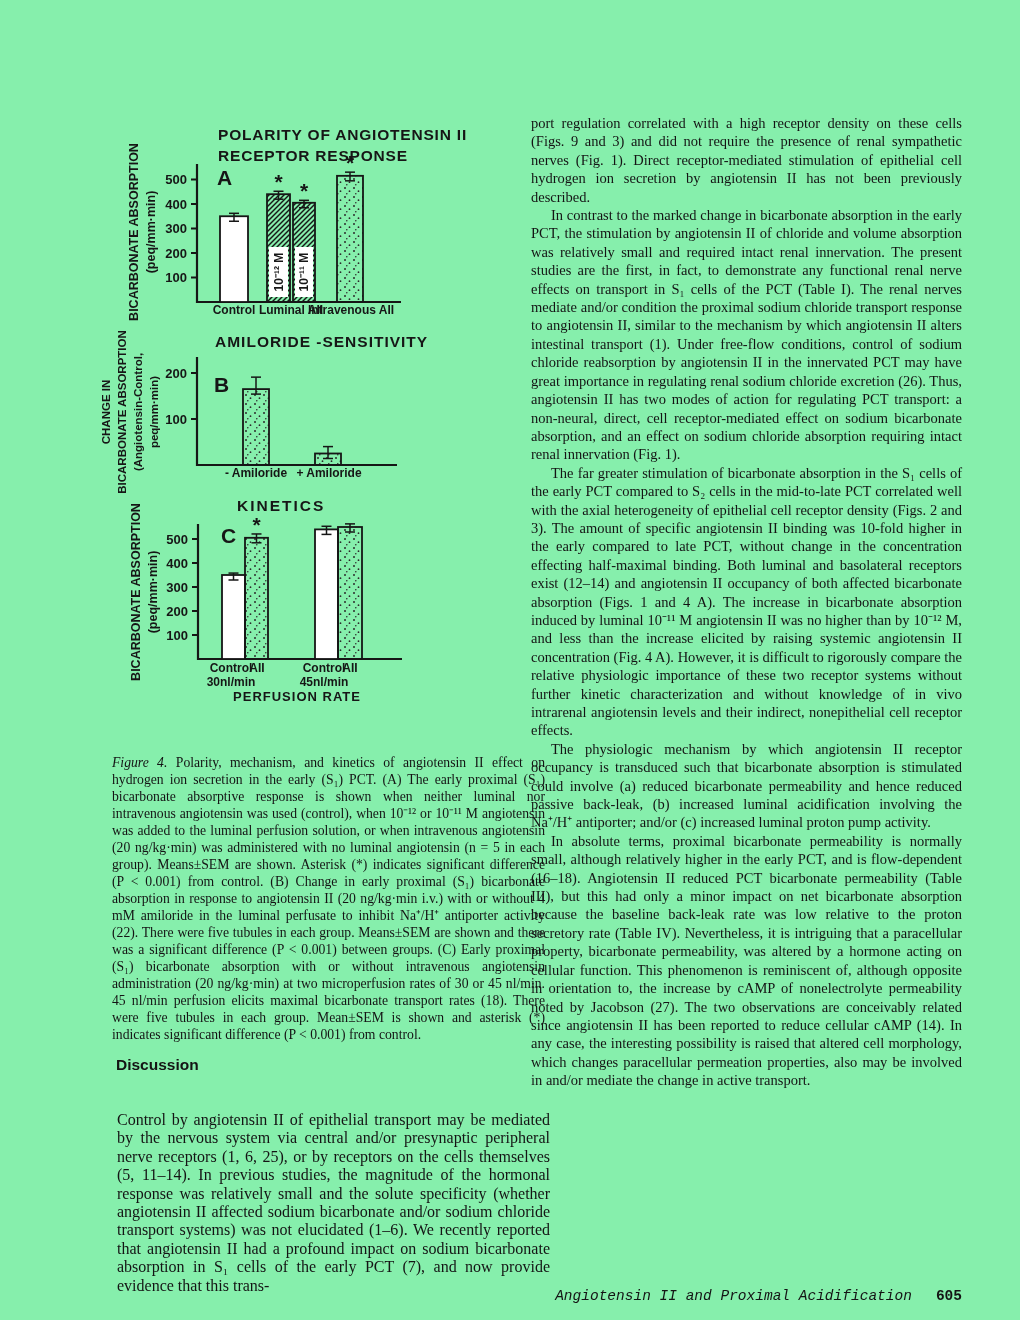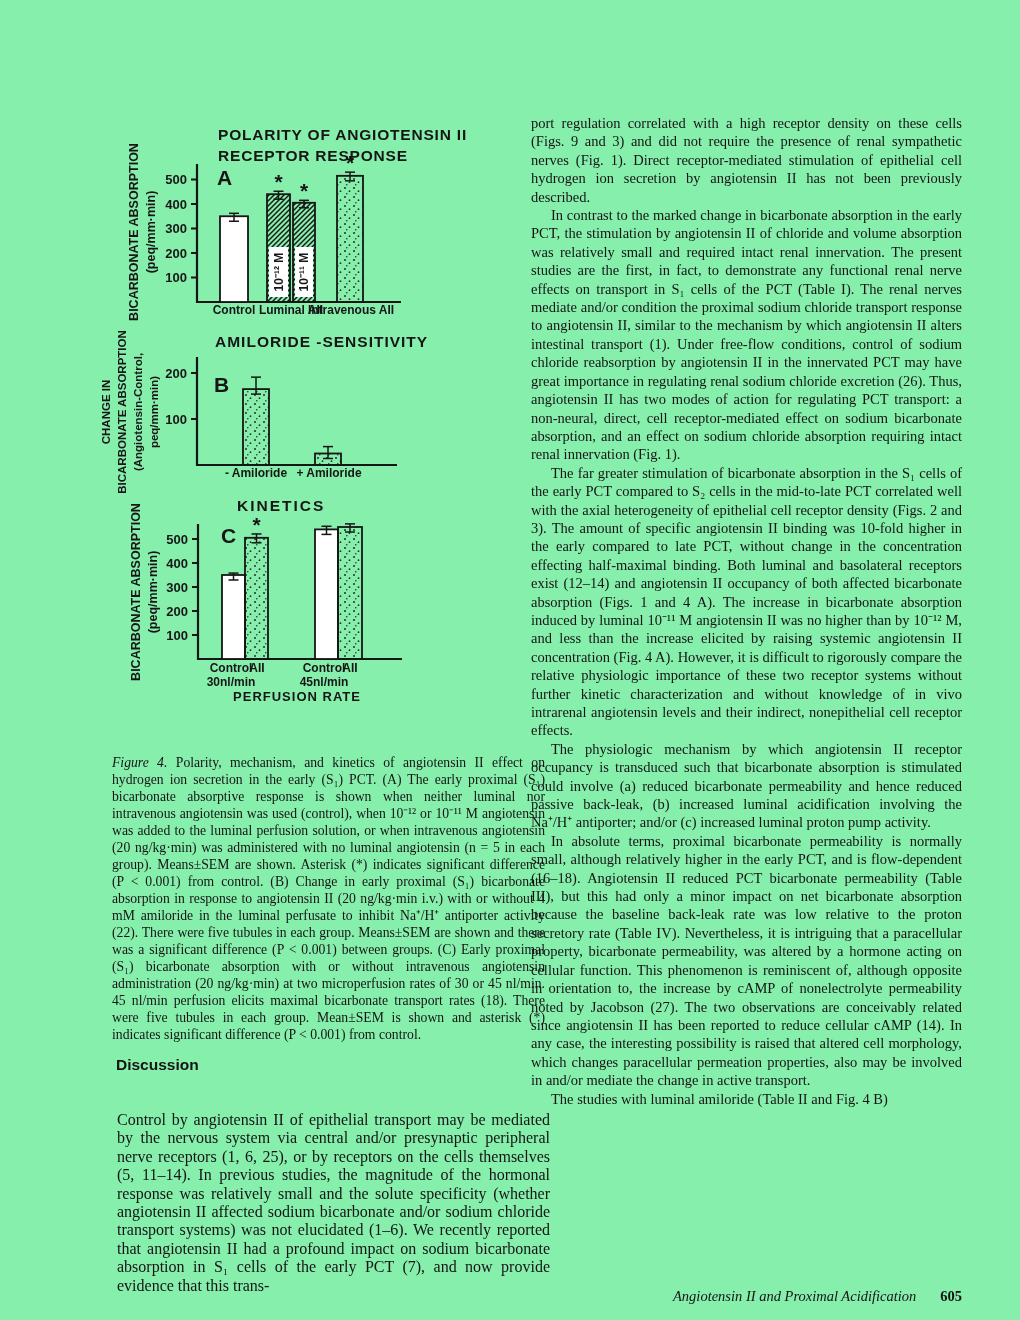--- a/index.html
+++ b/index.html
@@ -9,21 +9,21 @@
   .caption{position:absolute;left:100px;top:742px;width:433px;
            font-size:13.7px;line-height:17px;text-align:justify;margin:12px;}
   .caption .cap-label{font-style:italic;}
   .discussion-heading{position:absolute;left:116px;top:1056px;margin:0;
            font-family:"Liberation Sans",sans-serif;font-weight:bold;font-size:15.5px;}
   .left-par{position:absolute;left:100px;top:1094px;width:433px;margin:17px;
            font-size:16px;line-height:18.4px;text-align:justify;}
   .right-col{position:absolute;left:531px;top:114px;width:431px;}
   .right-col p{margin:0;font-size:14.5px;line-height:18.4px;text-align:justify;text-indent:20px;}
   .right-col p.first{text-indent:0;}
-  .footer{position:absolute;left:531px;top:1288px;width:431px;text-align:right;font-size:14.5px;}
+  .footer{position:absolute;left:531px;top:1288px;width:431px;text-align:right;font-size:14.5px;font-family:Liberation Mono, monospace;}
   .footer .running{font-style:italic;}
   .footer .pageno{font-weight:bold;margin-left:24px;}
   svg text{font-family:"Liberation Sans",sans-serif;fill:#161616;}
 </style>
 </head>
 <body>
 
 <div class="page">
 
   <svg id="fig4" class="figure-svg" viewBox="0 0 432 600">
@@ -154,20 +154,19 @@
   <h2 class="discussion-heading">Discussion</h2>
 
   <p class="left-par">Control by angiotensin II of epithelial transport may be mediated by the nervous system via central and/or presynaptic peripheral nerve receptors (1, 6, 25), or by receptors on the cells themselves (5, 11–14). In previous studies, the magnitude of the hormonal response was relatively small and the solute specificity (whether angiotensin II affected sodium bicarbonate and/or sodium chloride transport systems) was not elucidated (1–6). We recently reported that angiotensin II had a profound impact on sodium bicarbonate absorption in S₁ cells of the early PCT (7), and now provide evidence that this trans-</p>
 
   <div class="right-col">
     <p class="first">port regulation correlated with a high receptor density on these cells (Figs. 9 and 3) and did not require the presence of renal sympathetic nerves (Fig. 1). Direct receptor-mediated stimulation of epithelial cell hydrogen ion secretion by angiotensin II has not been previously described.</p>
     <p>In contrast to the marked change in bicarbonate absorption in the early PCT, the stimulation by angiotensin II of chloride and volume absorption was relatively small and required intact renal innervation. The present studies are the first, in fact, to demonstrate any functional renal nerve effects on transport in S₁ cells of the PCT (Table I). The renal nerves mediate and/or condition the proximal sodium chloride transport response to angiotensin II, similar to the mechanism by which angiotensin II alters intestinal transport (1). Under free-flow conditions, control of sodium chloride reabsorption by angiotensin II in the innervated PCT may have great importance in regulating renal sodium chloride excretion (26). Thus, angiotensin II has two modes of action for regulating PCT transport: a non-neural, direct, cell receptor-mediated effect on sodium bicarbonate absorption, and an effect on sodium chloride absorption requiring intact renal innervation (Fig. 1).</p>
     <p>The far greater stimulation of bicarbonate absorption in the S₁ cells of the early PCT compared to S₂ cells in the mid-to-late PCT correlated well with the axial heterogeneity of epithelial cell receptor density (Figs. 2 and 3). The amount of specific angiotensin II binding was 10-fold higher in the early compared to late PCT, without change in the concentration effecting half-maximal binding. Both luminal and basolateral receptors exist (12–14) and angiotensin II occupancy of both affected bicarbonate absorption (Figs. 1 and 4 A). The increase in bicarbonate absorption induced by luminal 10⁻¹¹ M angiotensin II was no higher than by 10⁻¹² M, and less than the increase elicited by raising systemic angiotensin II concentration (Fig. 4 A). However, it is difficult to rigorously compare the relative physiologic importance of these two receptor systems without further kinetic characterization and without knowledge of in vivo intrarenal angiotensin levels and their indirect, nonepithelial cell receptor effects.</p>
     <p>The physiologic mechanism by which angiotensin II receptor occupancy is transduced such that bicarbonate absorption is stimulated could involve (a) reduced bicarbonate permeability and hence reduced passive back-leak, (b) increased luminal acidification involving the Na⁺/H⁺ antiporter; and/or (c) increased luminal proton pump activity.</p>
     <p>In absolute terms, proximal bicarbonate permeability is normally small, although relatively higher in the early PCT, and is flow-dependent (16–18). Angiotensin II reduced PCT bicarbonate permeability (Table III), but this had only a minor impact on net bicarbonate absorption because the baseline back-leak rate was low relative to the proton secretory rate (Table IV). Nevertheless, it is intriguing that a paracellular property, bicarbonate permeability, was altered by a hormone acting on cellular function. This phenomenon is reminiscent of, although opposite in orientation to, the increase by cAMP of nonelectrolyte permeability noted by Jacobson (27). The two observations are conceivably related since angiotensin II has been reported to reduce cellular cAMP (14). In any case, the interesting possibility is raised that altered cell morphology, which changes paracellular permeation properties, also may be involved in and/or mediate the change in active transport.</p>
-    <p>The studies with luminal amiloride (Table II and Fig. 4 B)</p>
   </div>
 
   <div class="footer">
     <span class="running">Angiotensin II and Proximal Acidification</span><span class="pageno">605</span>
   </div>
 
 </div>
 
 </body></html>

